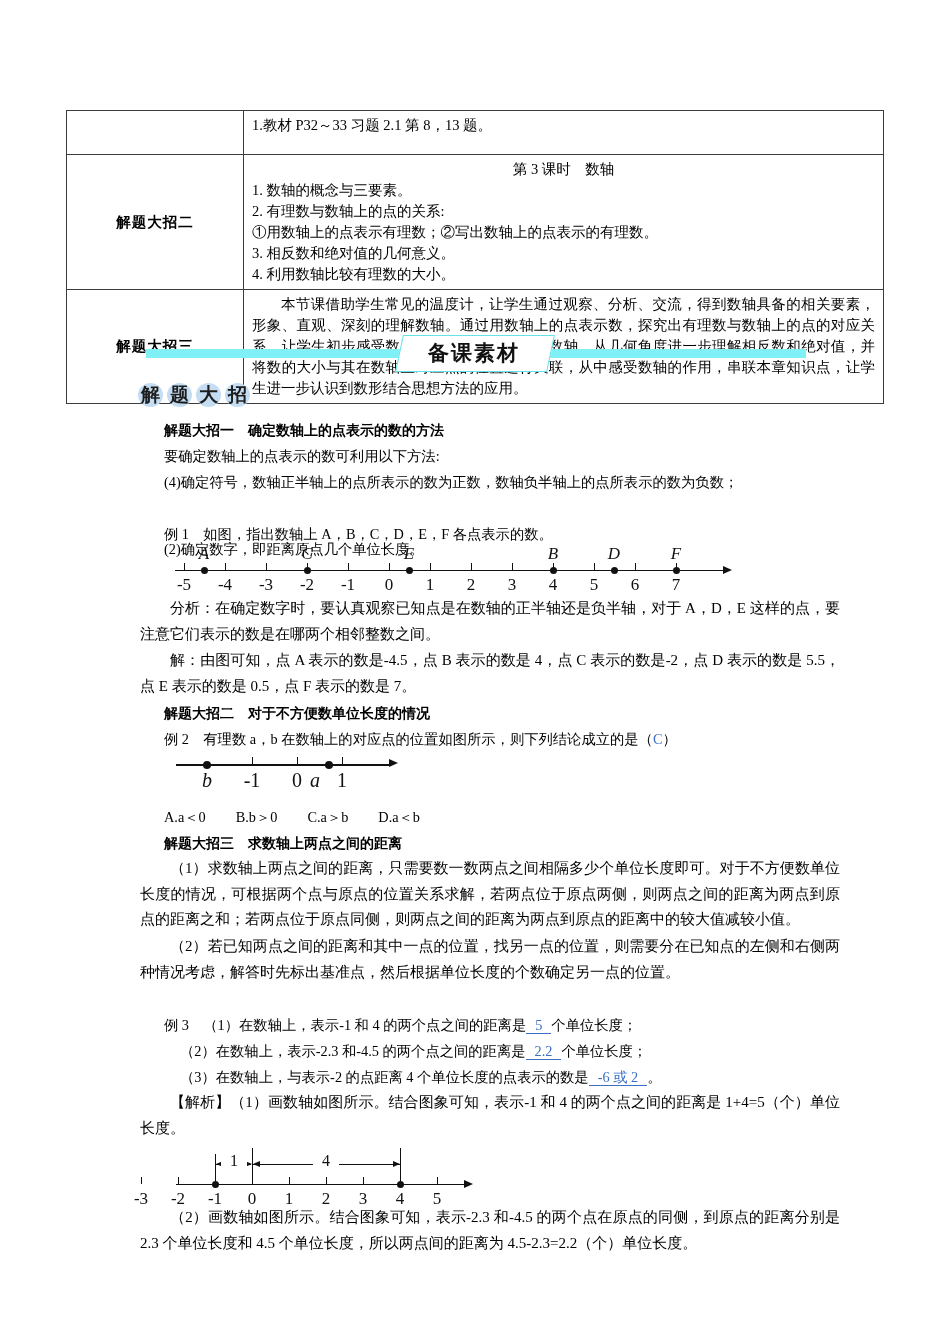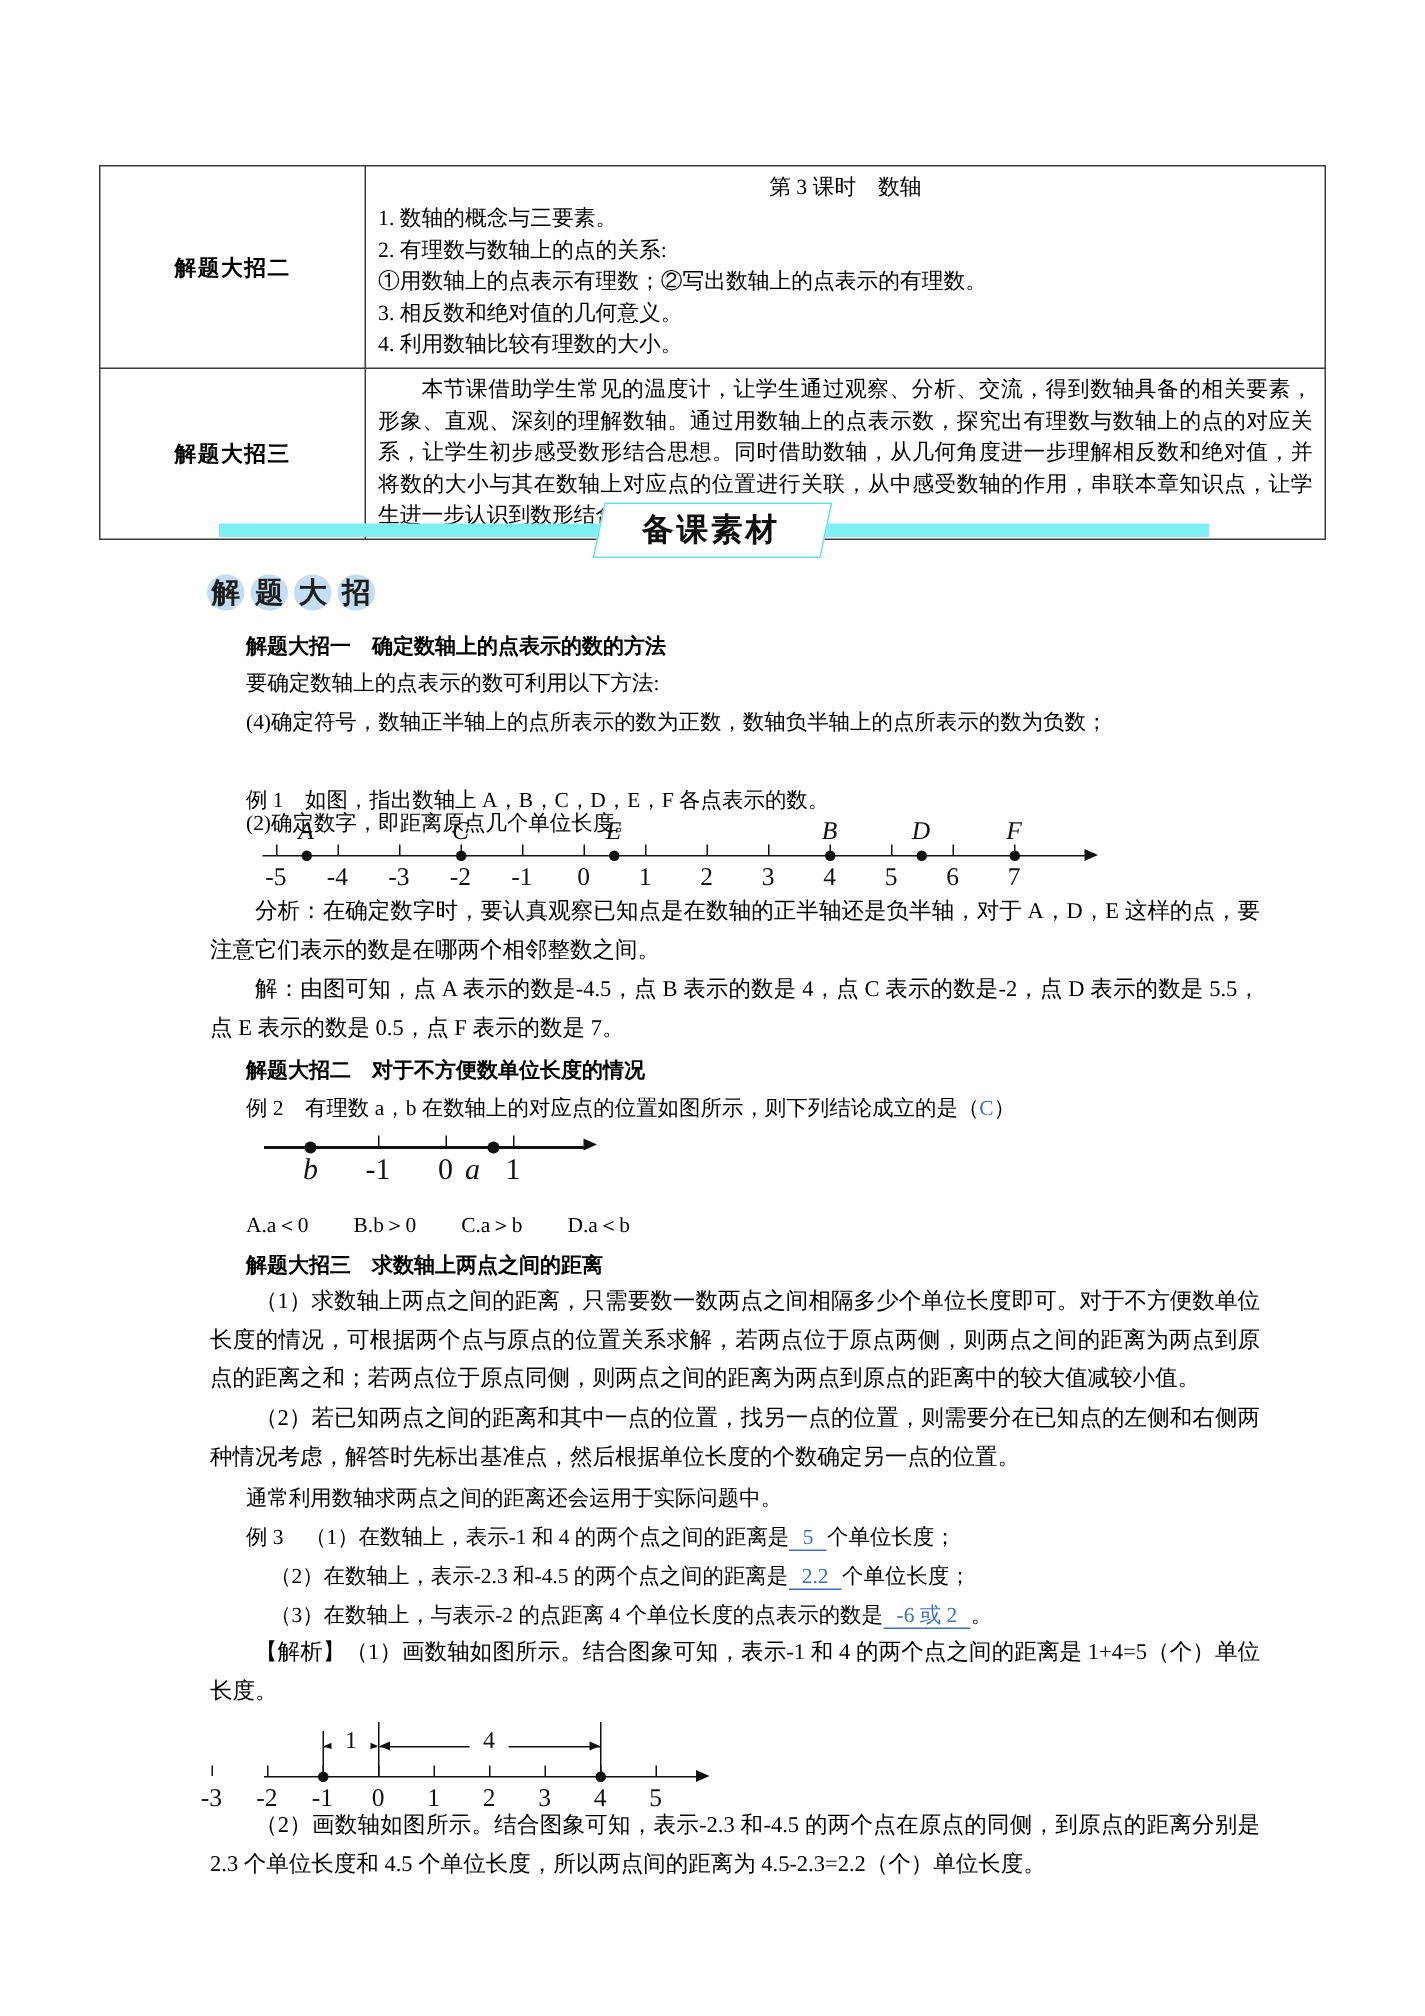--- a/index.html
+++ b/index.html
@@ -107,20 +107,27 @@
             border-left:7px solid #111; }
   .nl .mlbl { position:absolute; font-size:16px; text-align:center; width:26px; color:#111; }
 </style>
 </head>
 <body>
 
 <div class="page">
 
   <table class="lesson-table">
     <tbody>
+        <tr class="row-hw">
+      <td class="col-label"></td>
+      <td class="cell-body">
+        <div>1.教材 P32～33 习题 2.1 第 8，13 题。</div>
+        <div style="height:14px"></div>
+      </td>
+    </tr>
     <tr>
       <td class="col-label">解题大招二</td>
       <td class="cell-body">
         <div class="center-line">第 3 课时　数轴</div>
         <div>1. 数轴的概念与三要素。</div>
         <div>2. 有理数与数轴上的点的关系:</div>
         <div>①用数轴上的点表示有理数；②写出数轴上的点表示的有理数。</div>
         <div>3. 相反数和绝对值的几何意义。</div>
         <div>4. 利用数轴比较有理数的大小。</div>
       </td>
@@ -231,21 +238,20 @@
     <div class="ptlbl" style="left:300px; top:17px; font-size:20px;">a</div>
   </div>
 
   <div class="txt" style="left:164px; top:804px;text-align:right;">
     <span style="margin-right:30px;">A.a＜0</span><span style="margin-right:30px;">B.b＞0</span><span style="margin-right:30px;">C.a＞b</span><span>D.a＜b</span>
   </div>
 
   <div class="txt bold-sub" style="left:164px; top:830px;">解题大招三　求数轴上两点之间的距离</div>
   <div class="block p-ind" style="left:140px; top:856px;">（1）求数轴上两点之间的距离，只需要数一数两点之间相隔多少个单位长度即可。对于不方便数单位长度的情况，可根据两个点与原点的位置关系求解，若两点位于原点两侧，则两点之间的距离为两点到原点的距离之和；若两点位于原点同侧，则两点之间的距离为两点到原点的距离中的较大值减较小值。</div>
   <div class="block p-ind" style="left:140px; top:934px;">（2）若已知两点之间的距离和其中一点的位置，找另一点的位置，则需要分在已知点的左侧和右侧两种情况考虑，解答时先标出基准点，然后根据单位长度的个数确定另一点的位置。</div>
-  <div class="txt" style="left:164px; top:986px;">通常利用数轴求两点之间的距离还会运用于实际问题中。</div>
 
   <div class="txt" style="left:164px; top:1012px;">
     <span>例 3　（1）在数轴上，表示-1 和 4 的两个点之间的距离是</span><span class="ans">5</span><span>个单位长度；</span>
   </div>
   <div class="txt" style="left:180px; top:1038px;">
     <span>（2）在数轴上，表示-2.3 和-4.5 的两个点之间的距离是</span><span class="ans">2.2</span><span>个单位长度；</span>
   </div>
   <div class="txt" style="left:180px; top:1064px;">
     <span>（3）在数轴上，与表示-2 的点距离 4 个单位长度的点表示的数是</span><span class="ans">-6 或 2</span><span>。</span>
   </div>

